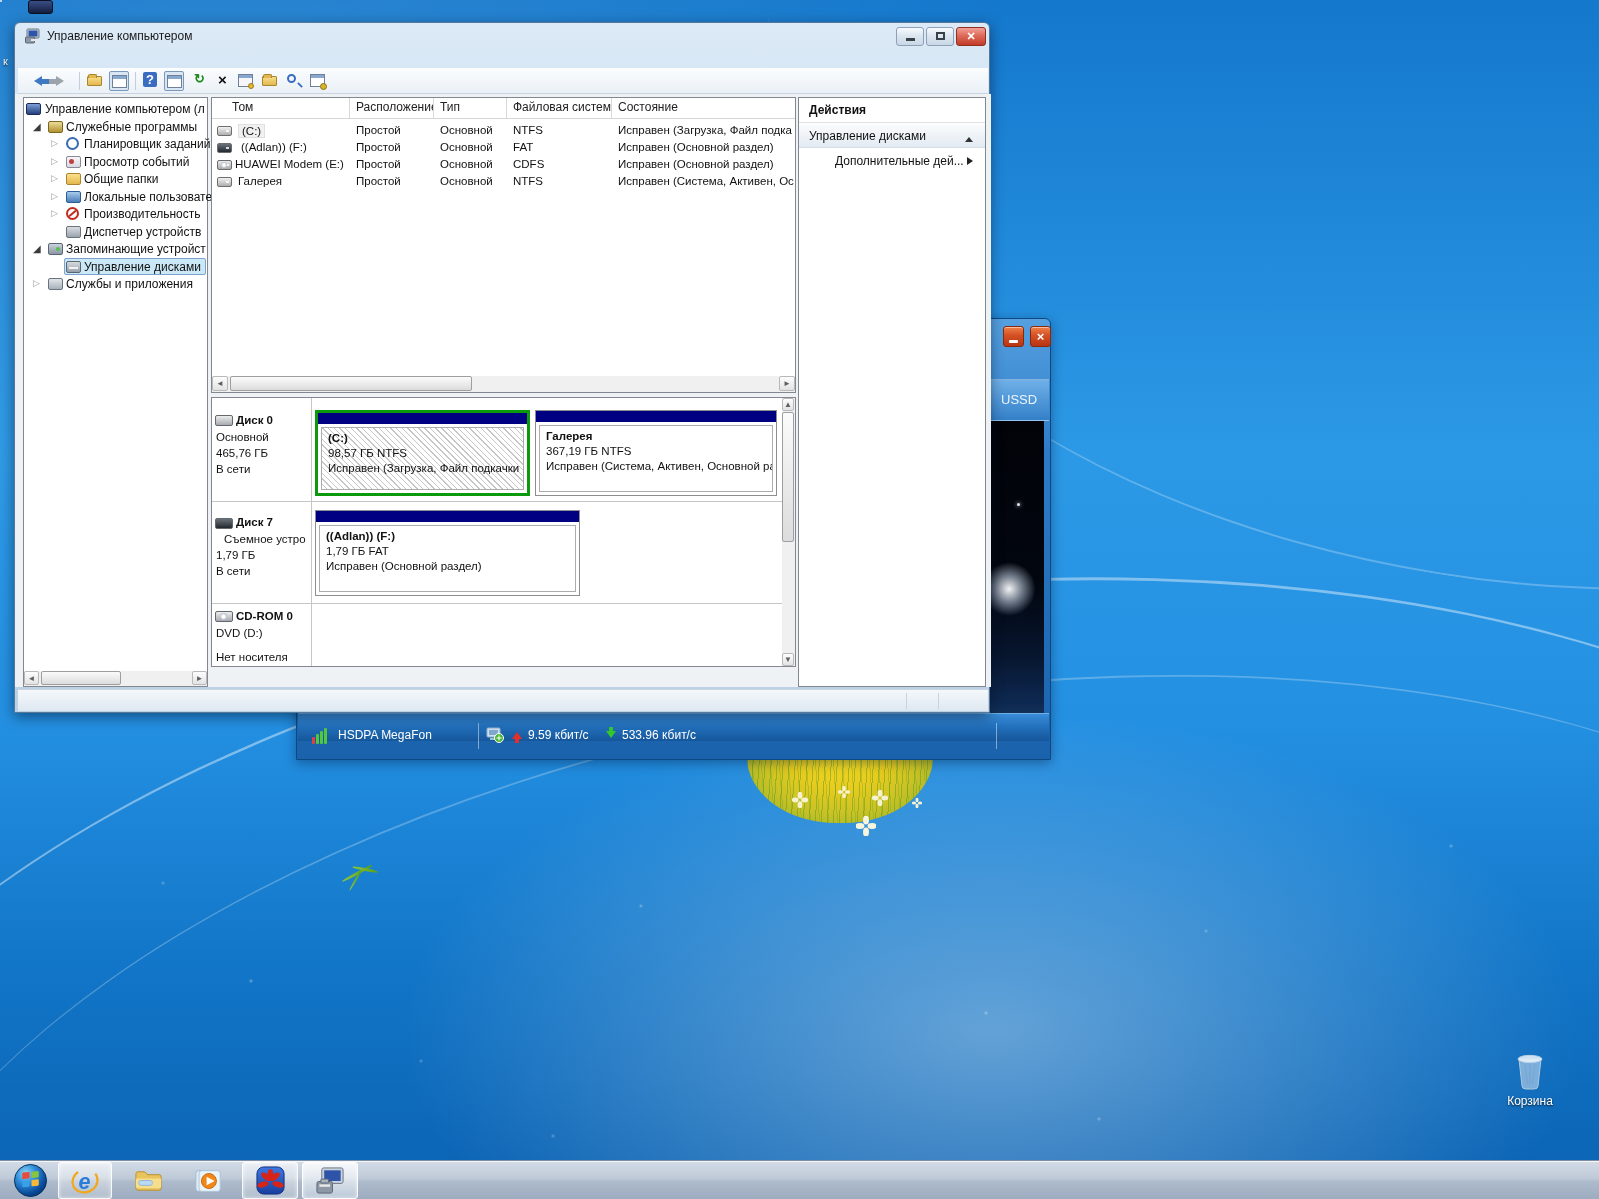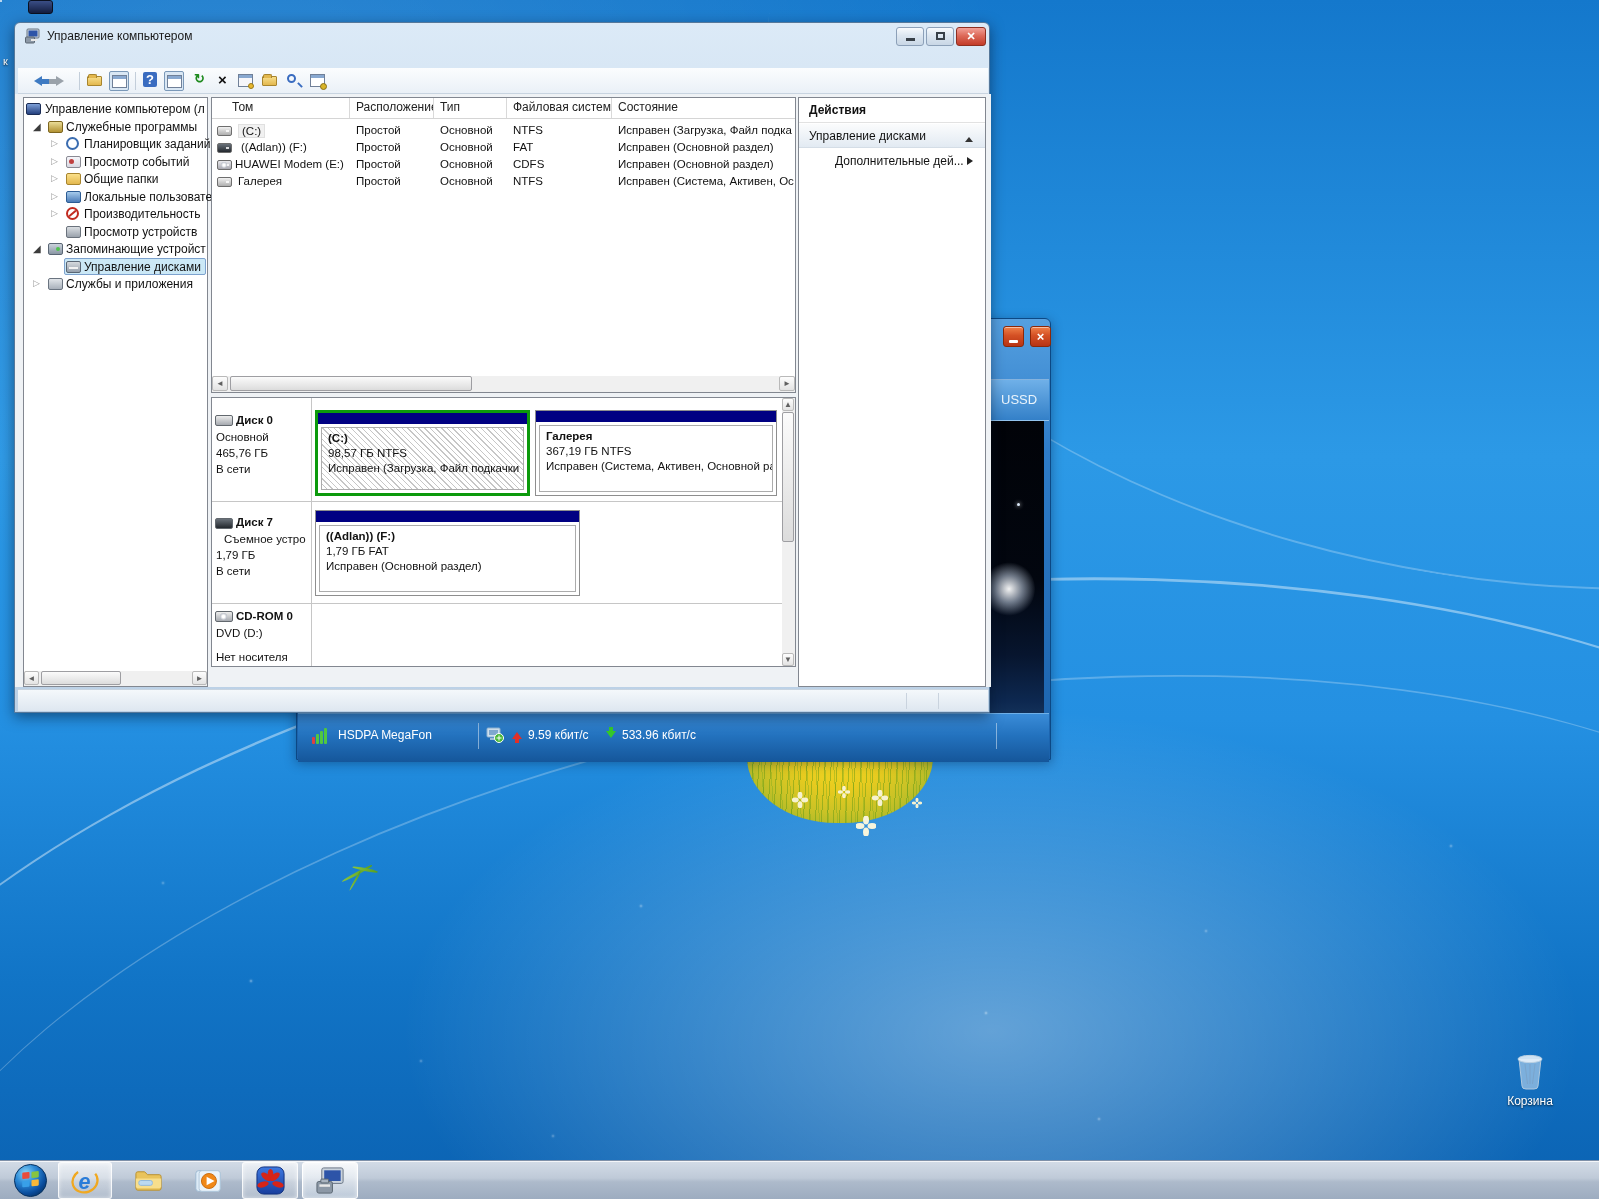--- a/index.html
+++ b/index.html
@@ -41,21 +41,21 @@
     border:1px solid #8C2808;box-shadow:inset 0 1px 0 rgba(255,255,255,.5);color:#fff}
   .mband{position:absolute;left:1px;top:60px;width:751px;height:42px;
     background:linear-gradient(180deg,#6FB0E8,#4霆 60%,#3380C8);
     background:linear-gradient(180deg,#6FB0E8,#3380C8);
     border-top:1px solid rgba(255,255,255,.4);border-bottom:1px solid rgba(255,255,255,.25)}
   .mimg{position:absolute;left:3px;top:102px;width:744px;height:292px;
     background:linear-gradient(180deg,#010308 0%,#02060F 55%,#07152E 80%,#0D2850 96%,#123058 100%)}
   .mimg .glow{position:absolute;left:683px;top:140px;width:52px;height:56px;border-radius:50%;
     background:radial-gradient(circle,rgba(255,255,255,.95) 0%,rgba(220,235,255,.5) 35%,rgba(200,225,255,0) 70%)}
   .mimg .star{position:absolute;left:717px;top:82px;width:3px;height:3px;border-radius:50%;background:#DCE8F8;box-shadow:0 0 4px #fff}
-  .mstatus{position:absolute;left:1px;top:394px;width:751px;height:49px;
+  .mstatus{position:absolute;left:1px;top:394px;width:751px;height:28px;
     background:linear-gradient(180deg,#3A8CD8 0%,#2372BE 45%,#15569A 100%);
     border-top:1px solid #6FB0E8;color:#fff;font-size:12px}
   .msep{position:absolute;top:9px;width:1px;height:26px;background:rgba(255,255,255,.45)}
   .sigbars{position:absolute;left:14px;top:12px;display:flex;align-items:flex-end;gap:1px;height:18px}
   .sigbars i{display:block;width:3px;border-radius:1px}
   .uparr,.dnarr{position:absolute;width:10px;height:16px}
   .uparr::before{content:"";position:absolute;left:0;top:0;border:5px solid transparent;border-bottom:7px solid #E03028}
   .uparr::after{content:"";position:absolute;left:3px;top:10px;width:4px;height:6px;background:#E03028}
   .dnarr::before{content:"";position:absolute;left:0;bottom:0;border:5px solid transparent;border-top:7px solid #35C82A}
   .dnarr::after{content:"";position:absolute;left:3px;top:0;width:4px;height:6px;background:#35C82A}
@@ -345,21 +345,21 @@
         <span class="ti users" style="left:42px"></span>
         <span class="tlabel" style="left:60px">Локальные пользовате</span>
       </div>
       <div class="trow" style="top:108px">
         <span class="exp" style="left:27px">▷</span>
         <span class="ti perf" style="left:42px"></span>
         <span class="tlabel" style="left:60px">Производительность</span>
       </div>
       <div class="trow" style="top:126px">
         <span class="ti devmgr" style="left:42px"></span>
-        <span class="tlabel" style="left:60px">Просмотр устройств</span>
+        <span class="tlabel" style="left:60px">Диспетчер устройств</span>
       </div>
       <div class="trow" style="top:143px">
         <span class="exp open" style="left:9px">◢</span>
         <span class="ti storage" style="left:24px"></span>
         <span class="tlabel" style="left:42px">Запоминающие устройст</span>
       </div>
       <div class="trow" style="top:161px">
         <span class="selbox" style="left:40px;width:142px"></span>
         <span class="ti diskm" style="left:42px"></span>
         <span class="tlabel" style="left:60px">Управление дисками</span>

